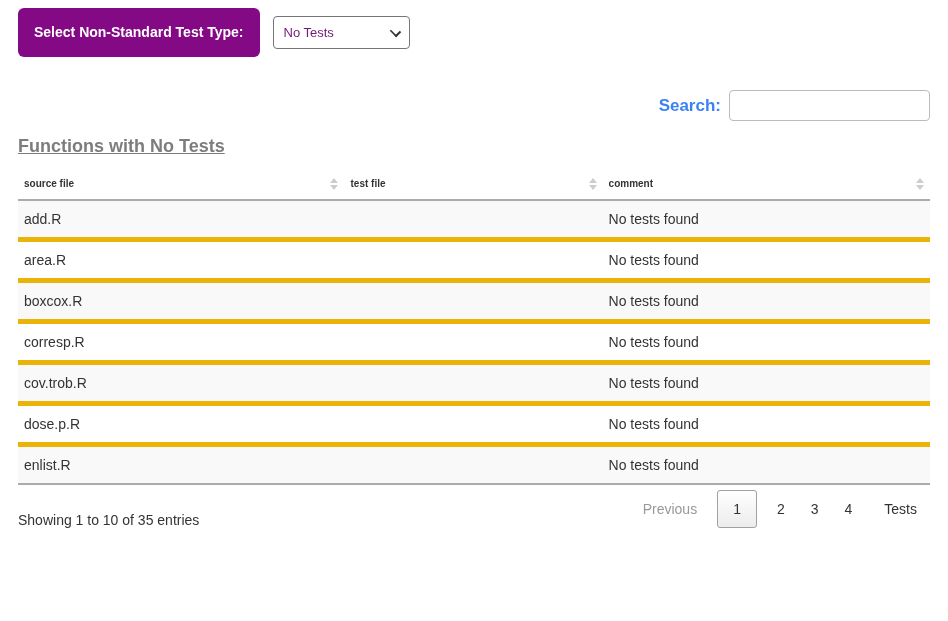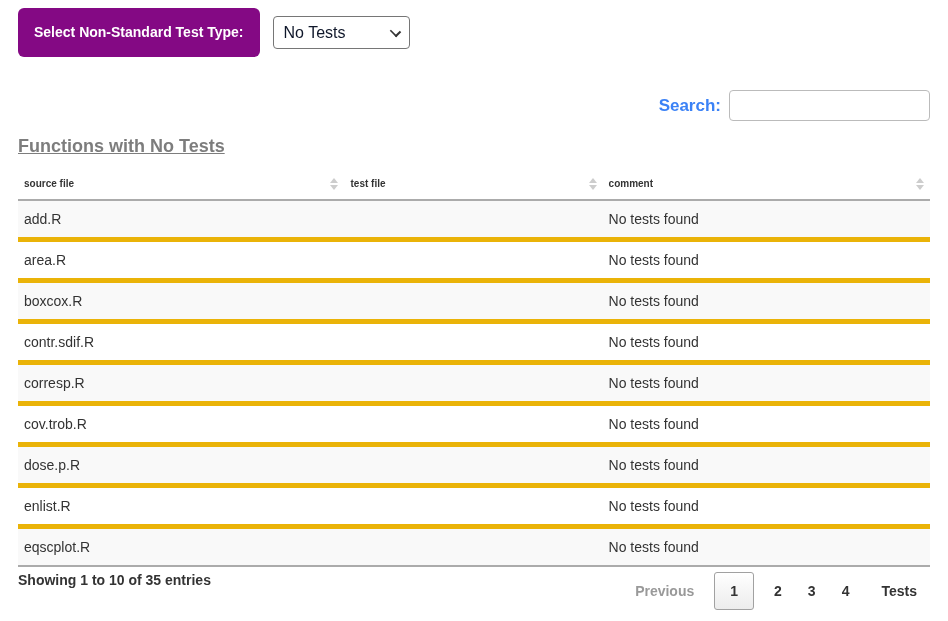--- a/index.html
+++ b/index.html
@@ -22,22 +22,22 @@
     border-radius: 6px;
     line-height: 23px;
   }
   .select-wrap { position: relative; margin-left: 13px; }
   .test-select {
     -webkit-appearance: none;
     appearance: none;
     width: 137px;
     height: 33px;
     font-family: "Liberation Sans", sans-serif;
-    font-size: 16px;
-    color: #0f172a;
+    font-size: 13px;
+    color: #701a75;
     background: #ffffff;
     border: 1px solid #767676;
     border-radius: 4px;
     padding: 0 28px 0 10px;
   }
   .chevron {
     position: absolute;
     right: 10px;
     top: 11px;
     width: 9px;
@@ -130,22 +130,21 @@
   }
   table.dt tbody tr:nth-child(odd)  { background: #f9f9f9; }
   table.dt tbody tr:nth-child(even) { background: #ffffff; }
   table.dt tbody tr:last-child td   { border-bottom: 2px solid #ababab; }
 
   
   .footer-row {
     margin-top: 5px;
     display: flex;
     justify-content: space-between;
-    align-items: flex-start;
-    font-weight: bold;
+    align-items: flex-end;
   }
   .info { font-size: 14px; color: #333; }
   .paginate { display: flex; align-items: center; }
   .pg-btn {
     font-size: 14px;
     color: #333;
     padding: 10px 13px;
     cursor: pointer;
     user-select: none;
   }
@@ -217,46 +216,36 @@
       <td>area.R</td>
       <td></td>
       <td>No tests found</td>
     </tr>
     <tr>
       <td>boxcox.R</td>
       <td></td>
       <td>No tests found</td>
     </tr>
     <tr>
-      <td>contr.sdif.R</td>
-      <td></td>
-      <td>No tests found</td>
-    </tr>
-    <tr>
       <td>corresp.R</td>
       <td></td>
       <td>No tests found</td>
     </tr>
     <tr>
       <td>cov.trob.R</td>
       <td></td>
       <td>No tests found</td>
     </tr>
     <tr>
       <td>dose.p.R</td>
       <td></td>
       <td>No tests found</td>
     </tr>
     <tr>
       <td>enlist.R</td>
-      <td></td>
-      <td>No tests found</td>
-    </tr>
-    <tr>
-      <td>eqscplot.R</td>
       <td></td>
       <td>No tests found</td>
     </tr>
   </tbody>
 </table>
 
 <div class="footer-row">
   <div class="info">Showing 1 to 10 of 35 entries</div>
   <div class="paginate">
     <span class="pg-btn disabled">Previous</span>

